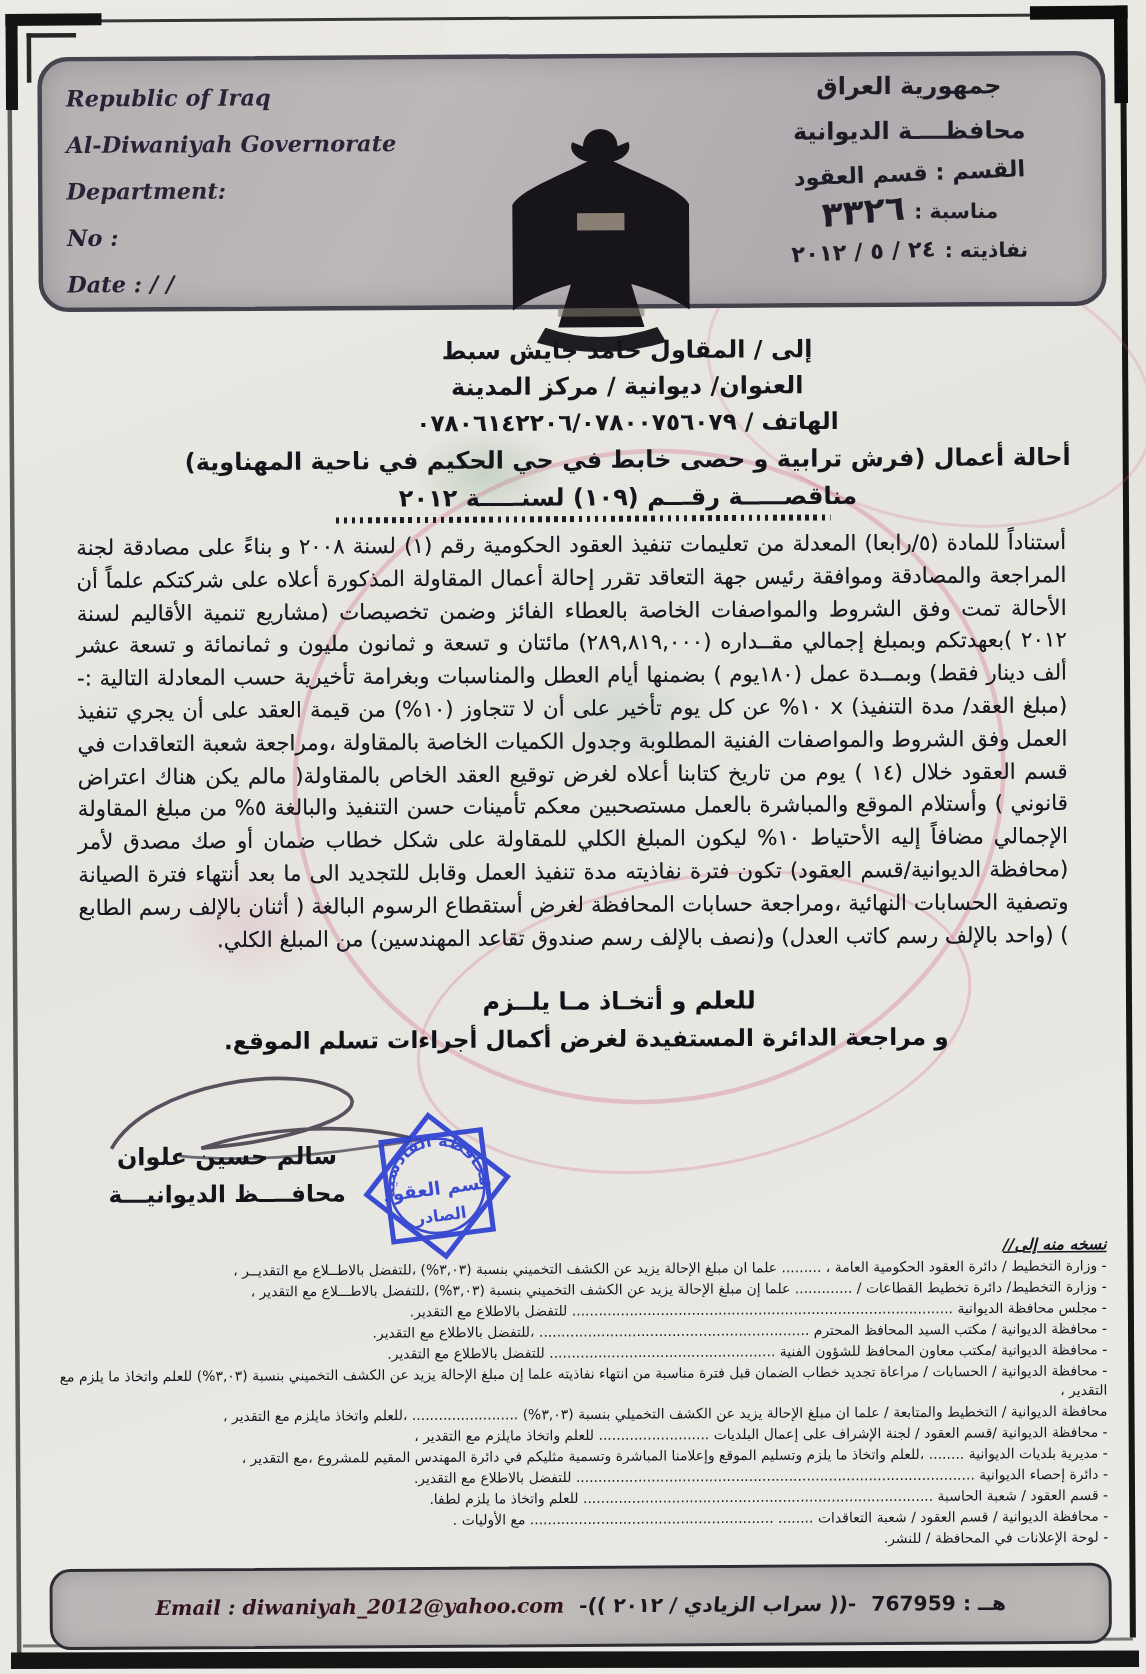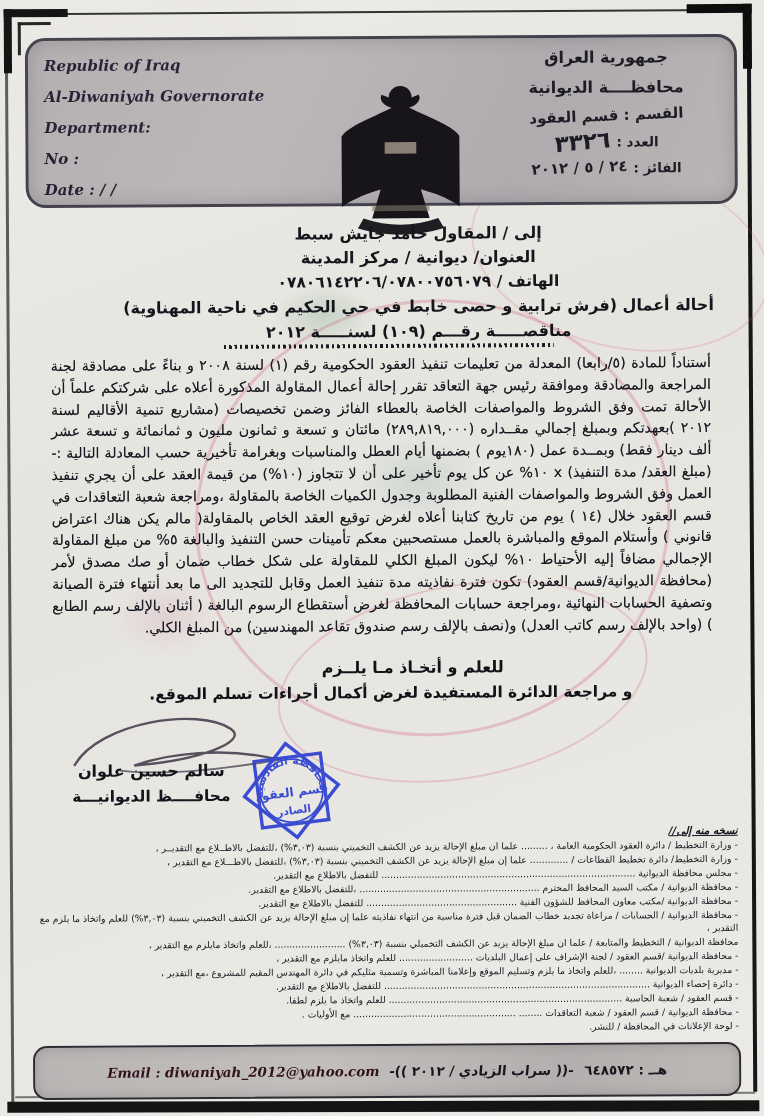--- a/index.html
+++ b/index.html
@@ -136,25 +136,25 @@
         <path d="M24 97 Q50 106 76 97 L80 104 Q50 113 20 104 Z" fill="#201d22"></path>
         <rect x="39" y="44" width="22" height="8" fill="#968b80" opacity="0.9"></rect>
         <rect x="30" y="88" width="40" height="4" fill="#7d7468" opacity="0.6"></rect>
       </svg>
 
       <div class="head-ar">
         <div class="l1">جمهورية العراق</div>
         <div class="l2">محافظــــة الديوانية</div>
         <div class="l3">القسم : قسم العقود</div>
         <div class="num-row">
-          <span>العدد :</span>
+          <span>مناسبة :</span>
           <span class="hand">٣٣٢٦</span>
         </div>
         <div class="num-row">
-          <span>الفائز :</span>
+          <span>نفاذيته :</span>
           <span class="hand-date">٢٤ / ٥ / ٢٠١٢</span>
         </div>
       </div>
     </div>
 
     <div class="recipient">
       <div class="r1">إلى / المقاول حامد جايش سبط</div>
       <div class="r2">العنوان/ ديوانية / مركز المدينة</div>
       <div class="r3">الهاتف / ٠٧٨٠٦١٤٢٢٠٦/٠٧٨٠٠٧٥٦٠٧٩</div>
       <div class="r4">أحالة أعمال (فرش ترابية و حصى خابط في حي الحكيم في ناحية المهناوية)</div>
@@ -201,21 +201,21 @@
       <div class="cc-item">- محافظة الديوانية /قسم العقود / لجنة الإشراف على إعمال البلديات ......................... للعلم واتخاذ مايلزم مع التقدير ،</div>
       <div class="cc-item">- مديرية  بلديات الديوانية ........ ،للعلم واتخاذ ما يلزم وتسليم الموقع وإعلامنا المباشرة وتسمية مثليكم في دائرة المهندس المقيم  للمشروع ،مع التقدير ،</div>
       <div class="cc-item">- دائرة إحصاء الديوانية .......................................................................................... للتفضل بالاطلاع مع التقدير.</div>
       <div class="cc-item">- قسم العقود / شعبة الحاسبة ............................................................................... للعلم واتخاذ ما يلزم لطفا.</div>
       <div class="cc-item">- محافظة الديوانية / قسم العقود / شعبة التعاقدات ........ ....................................................... مع الأوليات .</div>
       <div class="cc-item">- لوحة الإعلانات في المحافظة / للنشر.</div>
     </div>
 
     <div class="foot-box">
       <div class="foot-line">
-        <span>هــ : ٦٤٨٥٧٢</span>
+        <span>هــ : 767959</span>
         <span class="script">-(( سراب الزيادي  / ٢٠١٢ ))-</span>
         <span class="email">Email : diwaniyah_2012@yahoo.com</span>
       </div>
     </div>
 
     <svg class="grain">
       <filter id="grainF">
         <feTurbulence type="fractalNoise" baseFrequency="0.8" numOctaves="2" result="n"></feTurbulence>
         <feColorMatrix in="n" type="saturate" values="0.25"></feColorMatrix>
         <feComponentTransfer>

